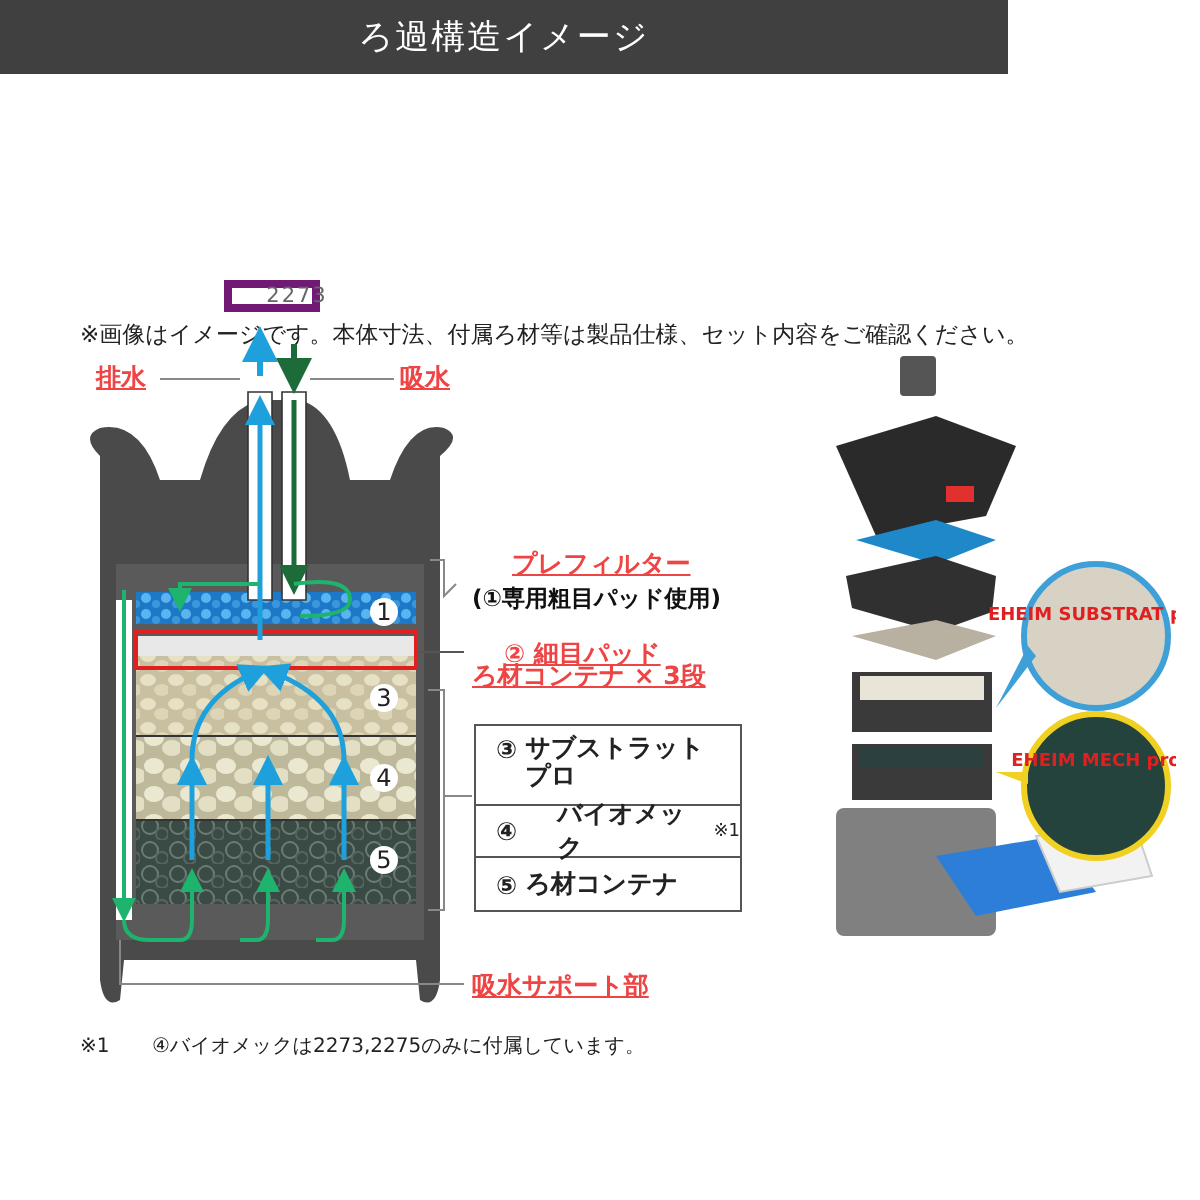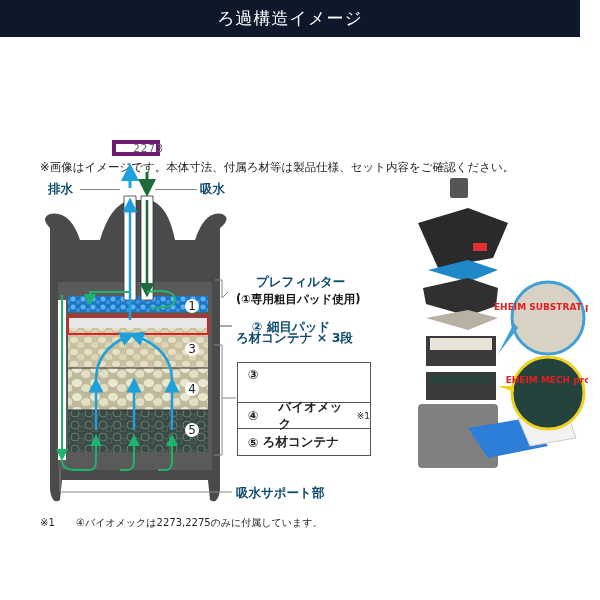--- a/index.html
+++ b/index.html
@@ -1,33 +1,33 @@
 <!DOCTYPE html>
 <html><head>
 <meta charset="utf-8">
 <style>
   * { box-sizing: border-box; margin: 0; padding: 0; }
   html, body { width: 600px; height: 600px; background: #ffffff; overflow: hidden; }
   body { position: relative; font-family: "DejaVu Sans", sans-serif; color: #222; }
 
   .header {
-    position: absolute; left: 0; top: 0; width: 580px; height: 37px;
-    background: #0f172a; color: #fff; font-size: 17px;
+    position: absolute; left: 0; top: 0; width: 504px; height: 37px;
+    background: #404040; color: #fff; font-size: 17px;
     display: flex; align-items: center; justify-content: center; letter-spacing: 1px;
   }
   .notice {
     position: absolute; left: 40px; top: 121px; width: 560px;
     font-size: 11.5px; color: #222; white-space: nowrap; margin-top: 39px;
   }
   .model-box {
     position: absolute; left: 112px; top: 140px; width: 48px; height: 16px;
     border: 4px solid #701a75; color: #666; font-size: 10.5px;
     display: flex; align-items: center; justify-content: center; letter-spacing: 1px; padding-left: 25px;
   }
-  .lbl { position: absolute; font-weight: bold; font-size: 12.5px; color: #0c4a6e; white-space: nowrap; }
+  .lbl { position: absolute; font-weight: bold; font-size: 12.5px; color: #ef4444; white-space: nowrap; text-decoration: underline; }
   .lbl-sm { position: absolute; font-size: 11.5px; font-weight: bold; color: #111; white-space: nowrap; }
   .hline { position: absolute; height: 1px; background: #888; }
 
   .media-box {
     position: absolute; left: 237px; top: 362px; width: 134px; height: 94px;
     border: 1.5px solid #555;
   }
   .media-row { position: absolute; left: 0; width: 100%; border-bottom: 1.5px solid #555;
     display: flex; align-items: center; padding-left: 10px; font-weight: bold; font-size: 12.5px; }
   .media-row.last { border-bottom: none; }
@@ -147,20 +147,24 @@
 </svg>
 
 <div class="lbl" style="left:236px; top:274px;margin-left:20px;">プレフィルター</div>
 <div class="lbl-sm" style="left:236px; top:292px;">(①専用粗目パッド使用)</div>
 <div class="lbl" style="left:252px; top:319px;">② 細目パッド</div>
 <div class="lbl" style="left:236px; top:330px;">ろ材コンテナ × 3段</div>
 
 <div class="media-box">
   <div class="media-row" style="top:0; height:40px; align-items:flex-start; padding-top:4px;">
     <span>③</span>
+    <span style="margin-left:4px; line-height:14px;">
+      <span>サブストラット</span><br>
+      <span>プロ</span>
+    </span>
   </div>
   <div class="media-row" style="top:40px; height:26px;">
     <span>④</span>
     <span style="margin-left:20px;">バイオメック</span>
     <span class="note-mark">※1</span>
   </div>
   <div class="media-row last" style="top:66px; height:26px;">
     <span>⑤</span>
     <span style="margin-left:4px;">ろ材コンテナ</span>
   </div>

